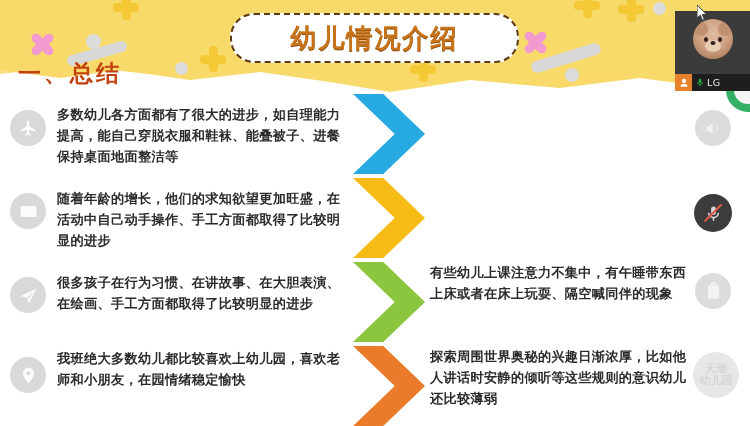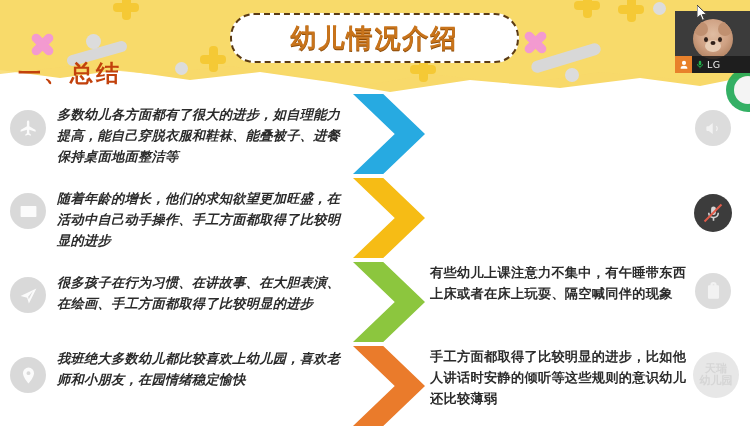--- a/index.html
+++ b/index.html
@@ -84,26 +84,26 @@
   }
   .ricon svg{width:19px;height:19px;fill:#fbfbfb;}
   .ricon.right{background:#dcdcdc;}
   .ricon.right svg{fill:#f2f2f2;}
 
   
   .para{
     position:absolute;font-size:13.2px;line-height:21px;font-weight:bold;
     color:#2b2b2b;letter-spacing:.3px;
   }
-  .para.left{left:57px;width:288px;font-style:italic;}
+  .para.left{left:57px;width:288px;}
   .para.right{left:430px;width:262px;}
 
   
   .webcam{
-    position:absolute;left:675px;top:11px;width:75px;height:62px;
+    position:absolute;left:675px;top:11px;width:75px;height:80px;
     background:#3b3b3b;
   }
   .webcam .avatar{
     position:absolute;left:50%;top:8px;transform:translateX(-50%);
     width:40px;height:40px;border-radius:50%;
     background:radial-gradient(circle at 50% 38%,#e0bda2 0%,#cfa183 48%,#b98a6a 72%,#a87a5c 100%);
     overflow:hidden;
   }
   .webcam .avatar .earL{position:absolute;left:1px;top:3px;width:14px;height:14px;border-radius:50%;background:#c09070;}
   .webcam .avatar .earR{position:absolute;right:1px;top:3px;width:14px;height:14px;border-radius:50%;background:#c09070;}
@@ -209,21 +209,21 @@
         <path d="M12 2a7 7 0 0 0-7 7c0 5 7 13 7 13s7-8 7-13a7 7 0 0 0-7-7zm0 9.5A2.5 2.5 0 1 1 12 6.5a2.5 2.5 0 0 1 0 5z"></path>
       </svg>
   </div>
 
   <div class="para left" style="top:104px;">多数幼儿各方面都有了很大的进步，如自理能力提高，能自己穿脱衣服和鞋袜、能叠被子、进餐保持桌面地面整洁等</div>
   <div class="para left" style="top:188px;">随着年龄的增长，他们的求知欲望更加旺盛，在活动中自己动手操作、手工方面都取得了比较明显的进步</div>
   <div class="para left" style="top:272px;">很多孩子在行为习惯、在讲故事、在大胆表演、在绘画、手工方面都取得了比较明显的进步</div>
   <div class="para left" style="top:348px;">我班绝大多数幼儿都比较喜欢上幼儿园，喜欢老师和小朋友，在园情绪稳定愉快</div>
 
   <div class="para right" style="top:262px;">有些幼儿上课注意力不集中，有午睡带东西上床或者在床上玩耍、隔空喊同伴的现象</div>
-  <div class="para right" style="top:346px;">手工方面都取得了比较明显的进步，比如他人讲话时安静的倾听等这些规则的意识幼儿还比较薄弱</div>
+  <div class="para right" style="top:346px;">探索周围世界奥秘的兴趣日渐浓厚，比如他人讲话时安静的倾听等这些规则的意识幼儿还比较薄弱</div>
 
   <div class="ricon right" style="left:695px;top:110px;">
     <svg viewBox="0 0 24 24">
         <path d="M3 10v4a1 1 0 0 0 1 1h2l5 4V5L6 9H4a1 1 0 0 0-1 1zm14.5 2a4.5 4.5 0 0 1-1.6 3.4l-1-1.2A3 3 0 0 0 16 12a3 3 0 0 0-1.1-2.2l1-1.2a4.5 4.5 0 0 1 1.6 3.4z"></path>
       </svg>
   </div>
 
   <div class="mute-btn">
     <svg viewBox="0 0 24 24">
         <path d="M12 14a3 3 0 0 0 3-3V6a3 3 0 0 0-6 0v5a3 3 0 0 0 3 3zm5-3a5 5 0 0 1-10 0H5a7 7 0 0 0 6 6.9V21h2v-3.1A7 7 0 0 0 19 11h-2z"></path>

